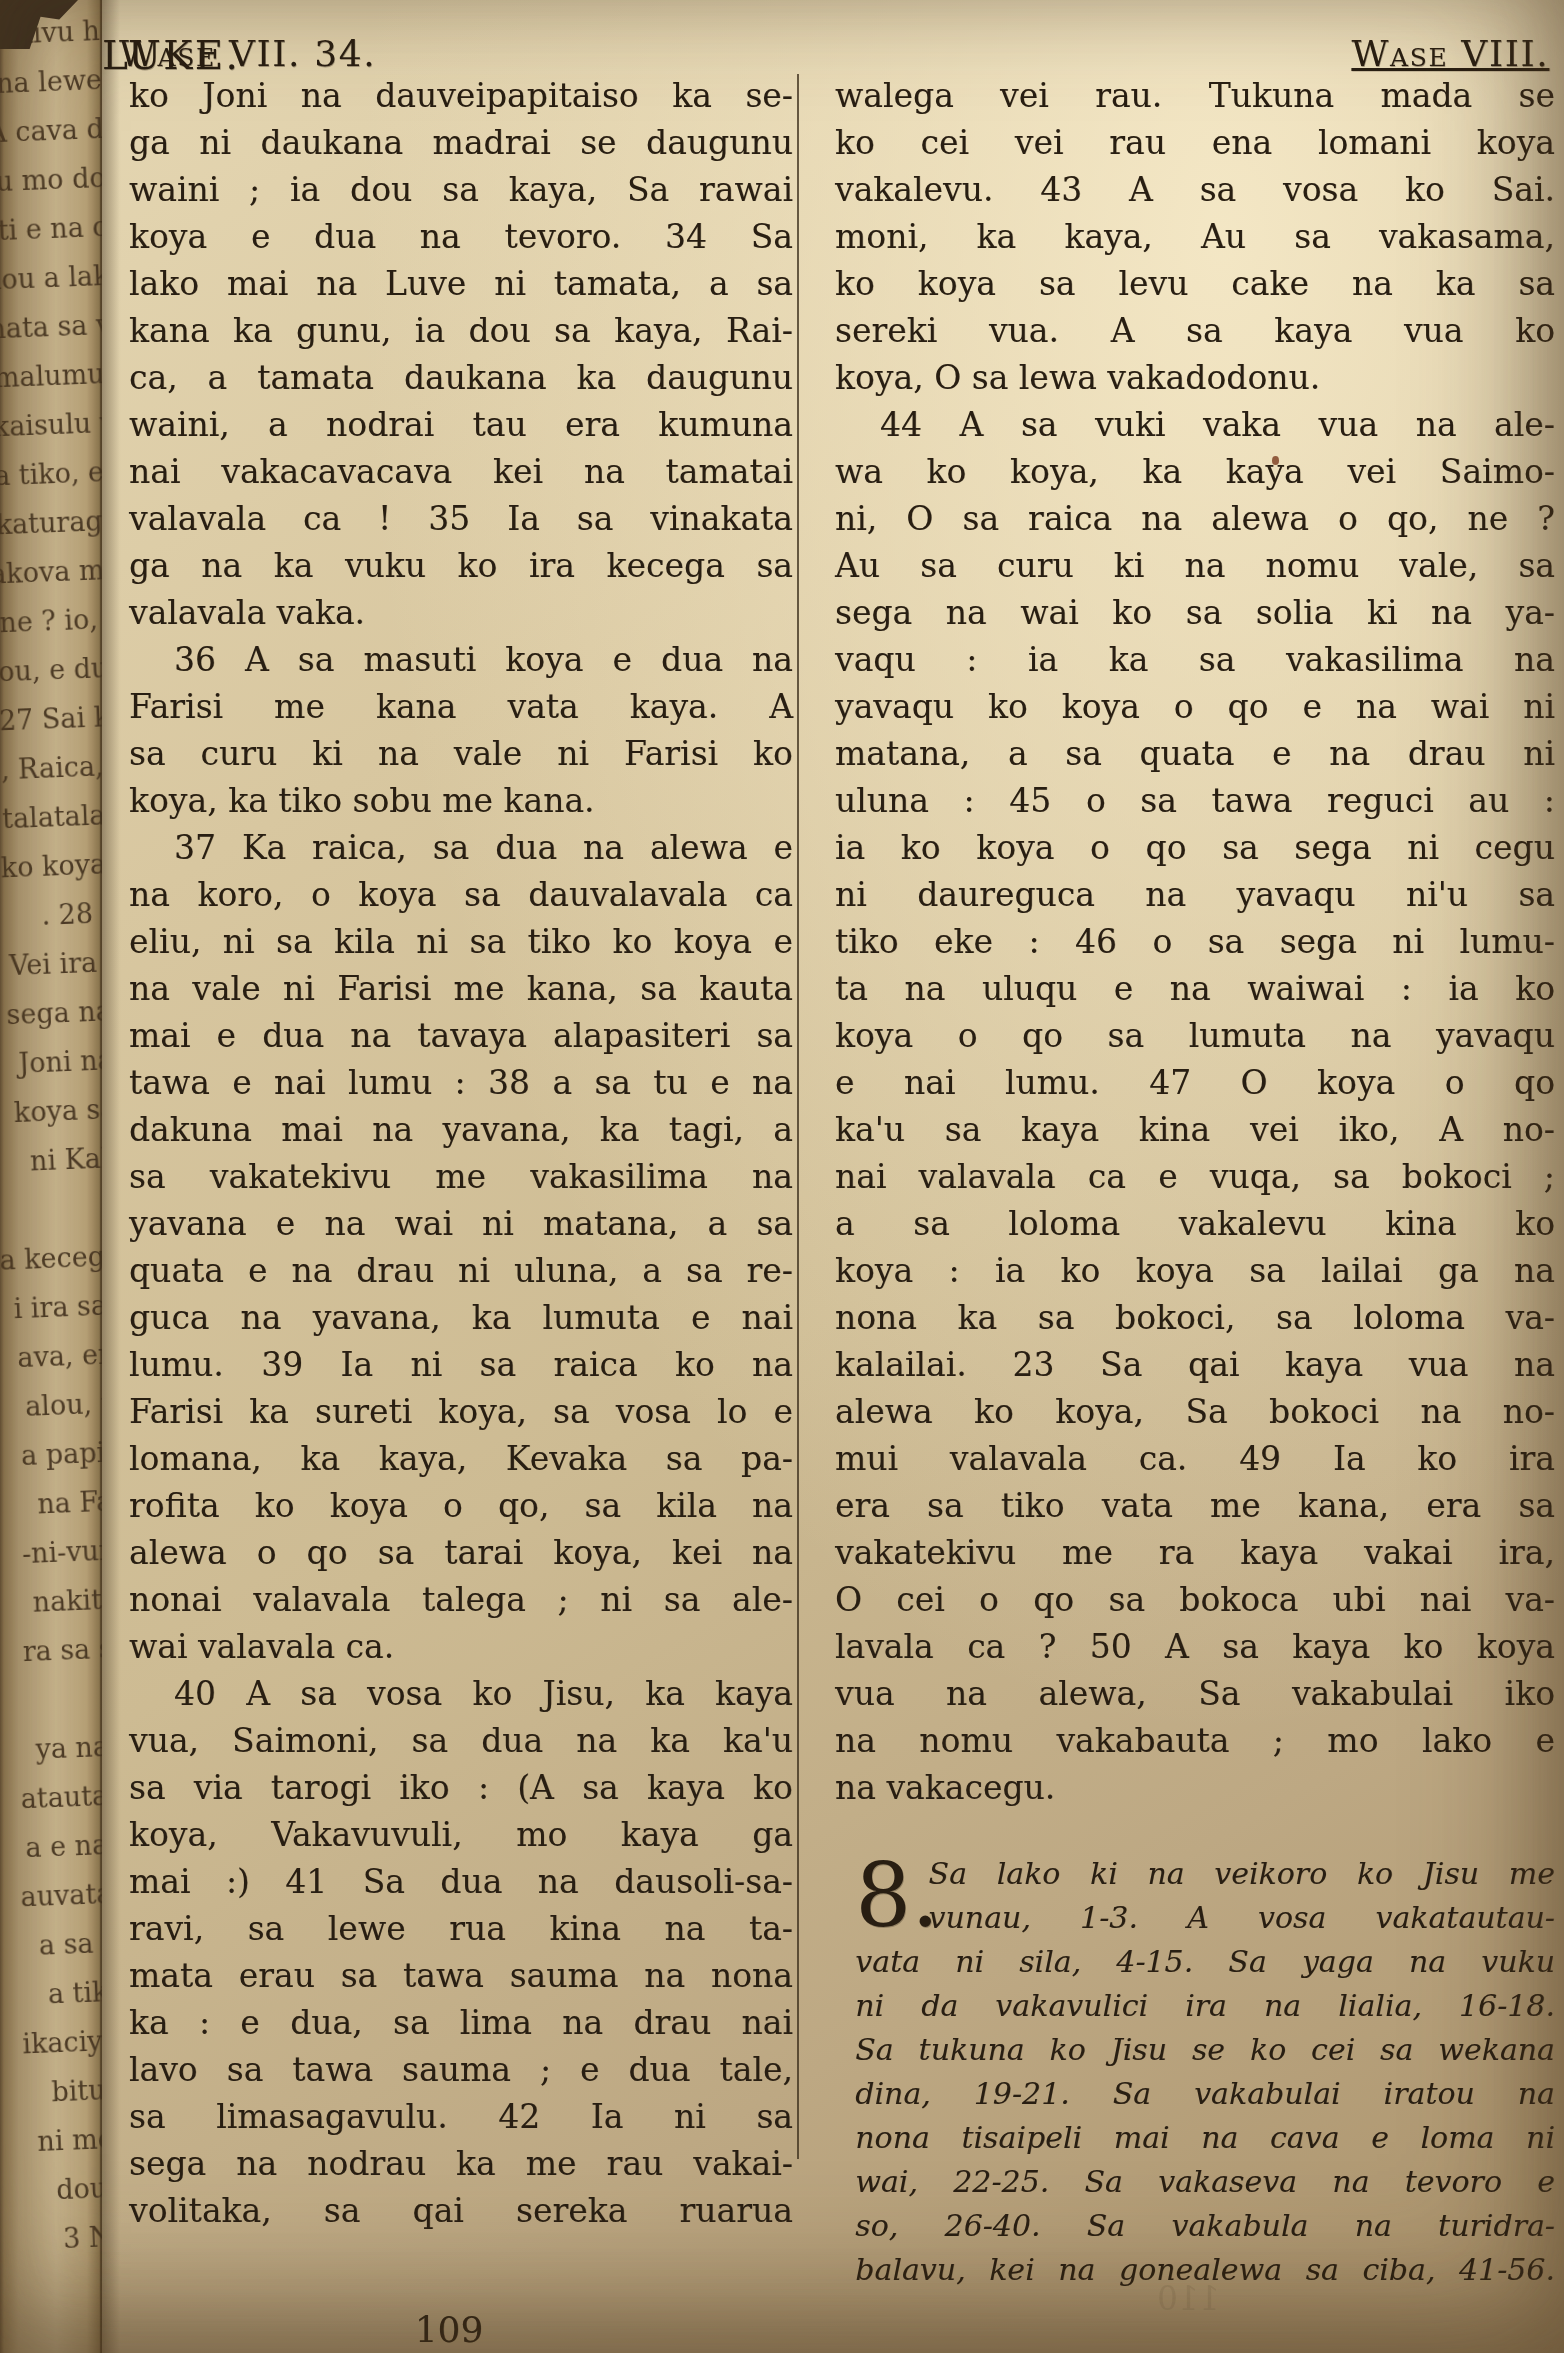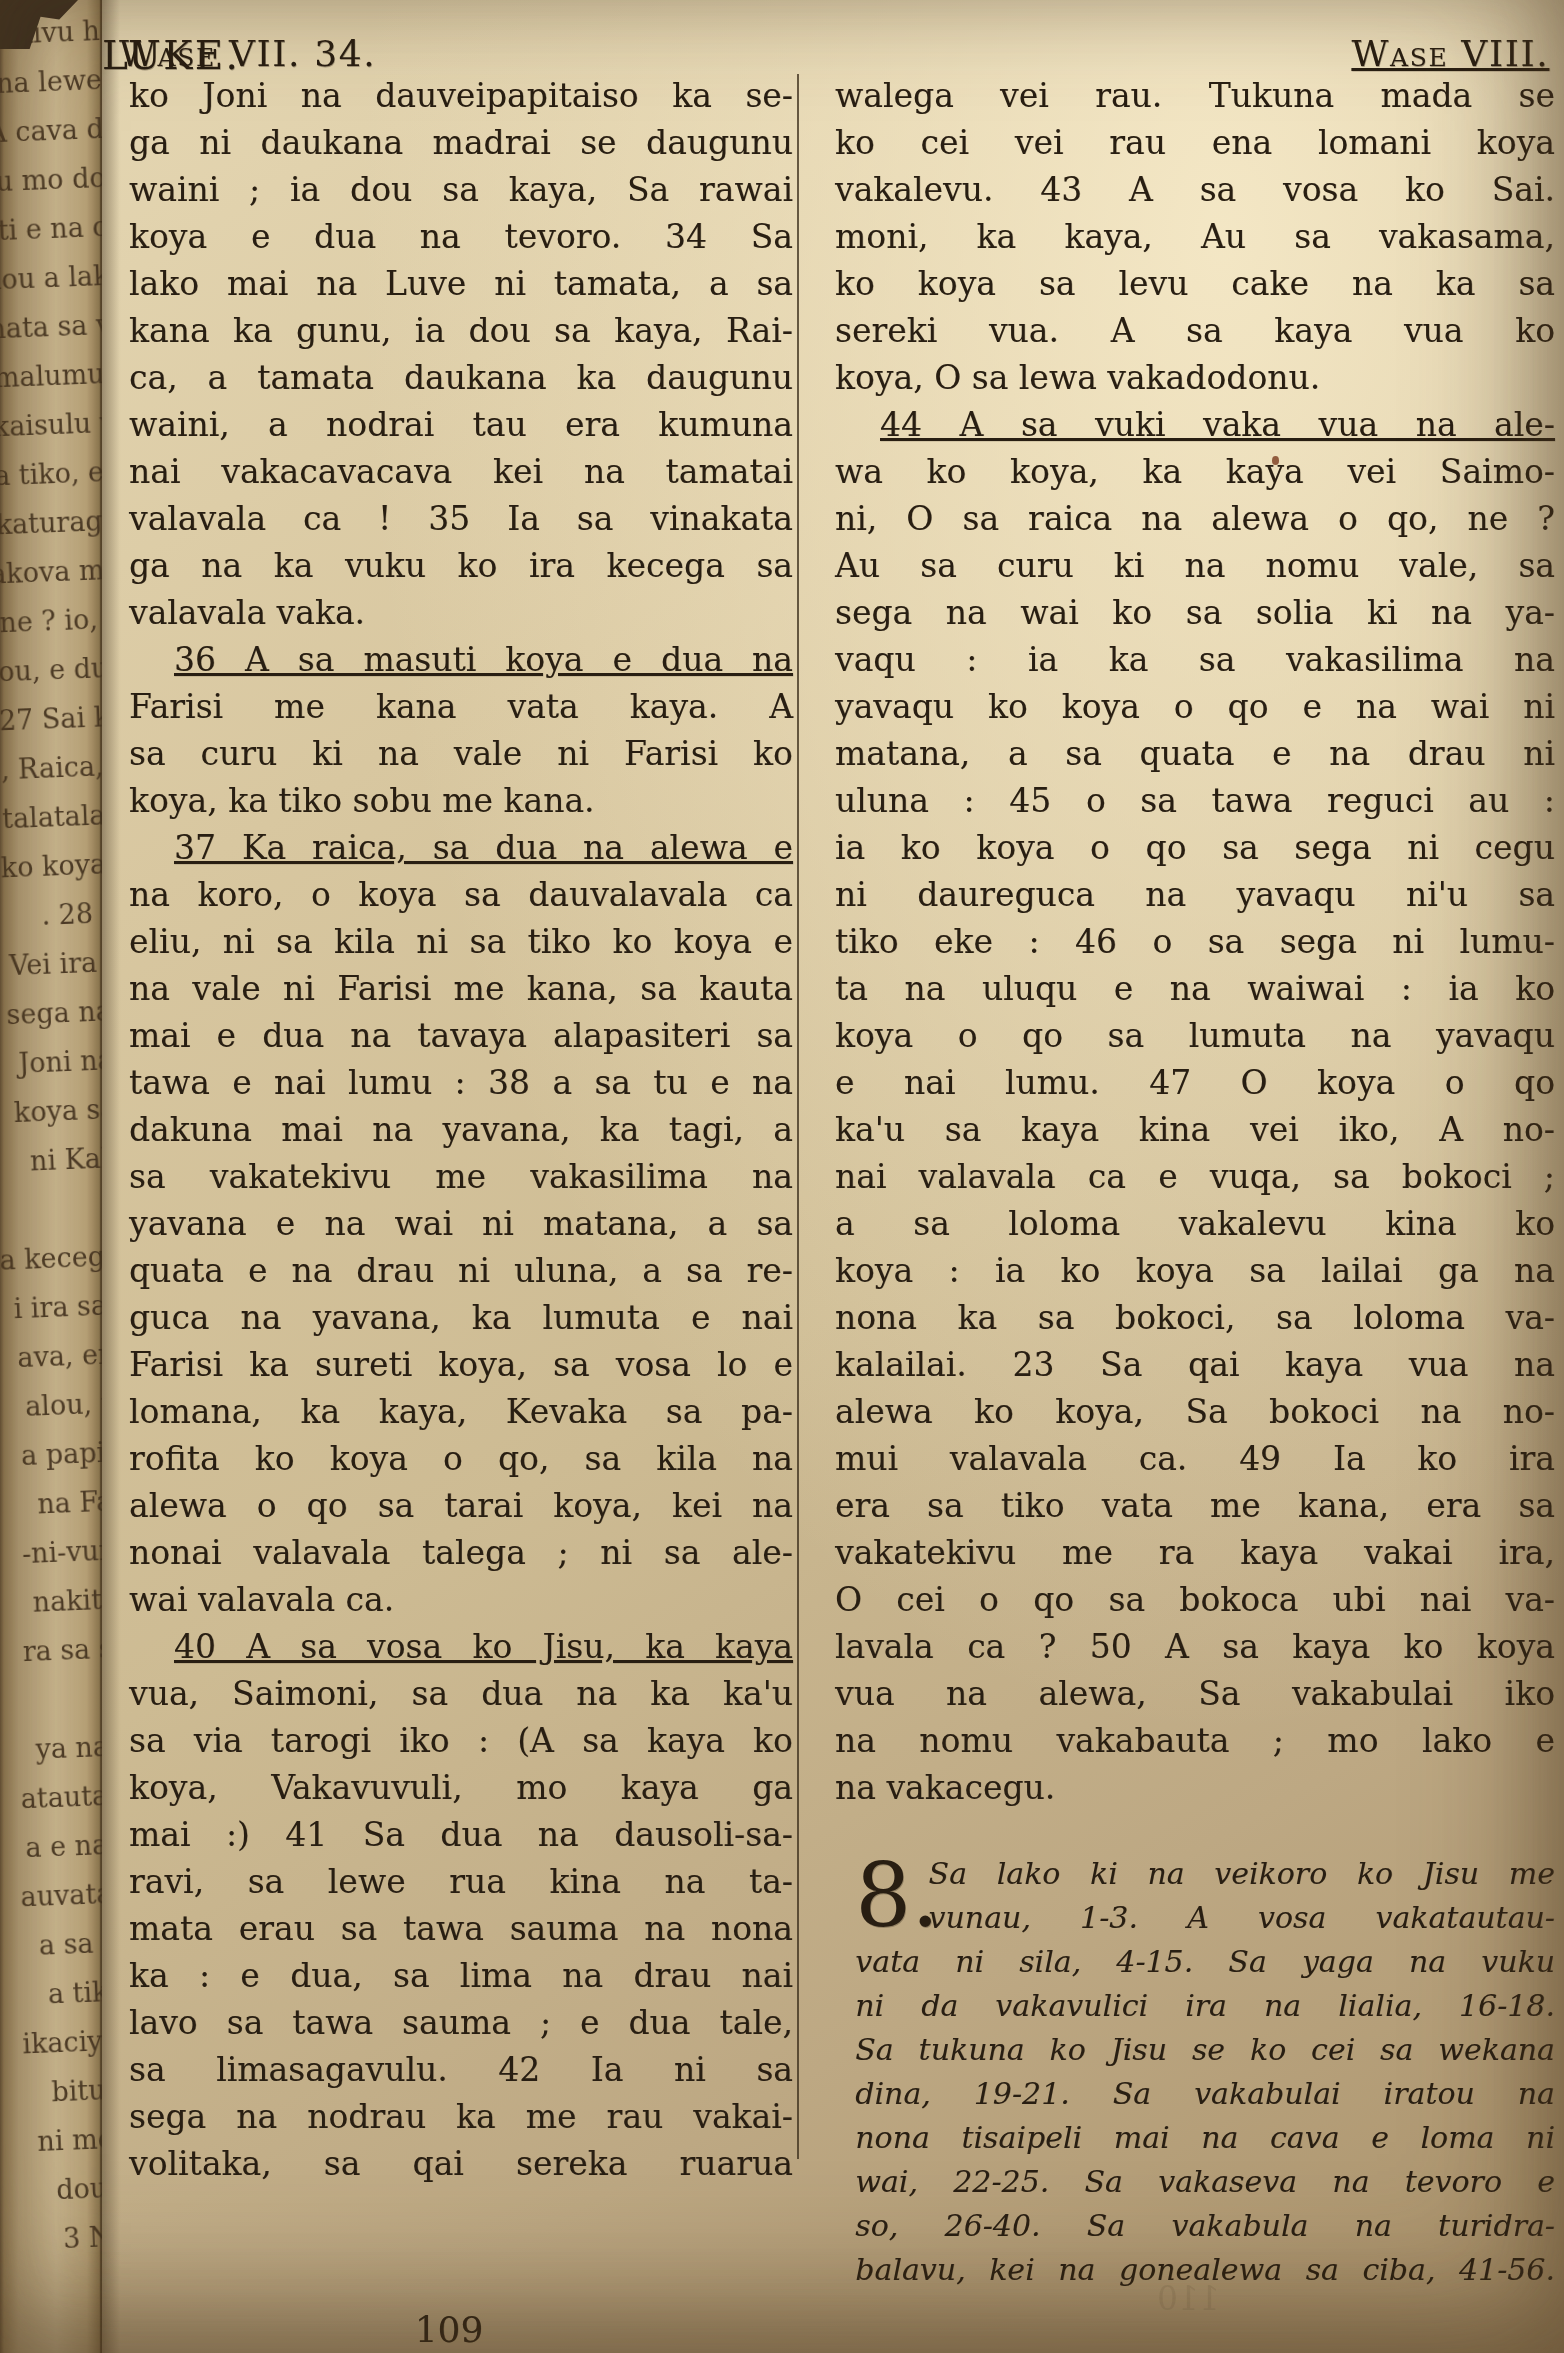--- a/index.html
+++ b/index.html
@@ -29,21 +29,21 @@
   .hdr-left{left:119px;font-size:36px;font-variant:small-caps;letter-spacing:1.6px;}
   .hdr-center{left:102px;right:23.5px;text-align:left;font-size:39px;letter-spacing:2.3px;}
   .hdr-right{right:15.6px;font-size:36px;font-variant:small-caps;letter-spacing:1.6px;text-decoration:underline;}
   
   .col{position:absolute;top:72px;z-index:5;margin-left:12px;}
   .col-left{left:117px;width:664px;}
   .col-right{left:823px;width:720px;}
   .divider{position:absolute;left:797px;top:74px;width:2.3px;height:2085px;background:#3a2c1a;opacity:.75;z-index:5;}
   .line{font-size:33px;line-height:47px;text-align:justify;text-align-last:justify;
     text-shadow:0.4px 0.4px 0 rgba(40,30,18,.3);}
-  .line.indent{padding-left:45px;text-decoration:underline;}
+  .line.indent{padding-left:45px;}
   .line.last{text-align-last:left;}
   
   .chapter{margin-top:41px;padding-left:20.3px;}
   .dropcap{float:left;width:67px;font-size:88px;line-height:75px;margin:6.3px 6.3px 0 0;
     font-style:normal;text-shadow:0.8px 0.8px 0 rgba(40,30,18,.3);}
   .iline{font-size:30px;line-height:44px;font-style:italic;text-align:justify;text-align-last:justify;
     text-shadow:0.4px 0.4px 0 rgba(40,30,18,.28);}
   
   .pagenum{position:absolute;left:117px;width:664px;top:2268px;text-align:center;font-size:36px;z-index:5;
     text-shadow:0.4px 0.4px 0 rgba(40,30,18,.3);margin-top:41px;}
@@ -137,20 +137,21 @@
       <div class="line">na koro, o koya sa dauvalavala ca</div>
       <div class="line">eliu, ni sa kila ni sa tiko ko koya e</div>
       <div class="line">na vale ni Farisi me kana, sa kauta</div>
       <div class="line">mai e dua na tavaya alapasiteri sa</div>
       <div class="line">tawa e nai lumu : 38 a sa tu e na</div>
       <div class="line">dakuna mai na yavana, ka tagi, a</div>
       <div class="line">sa vakatekivu me vakasilima na</div>
       <div class="line">yavana e na wai ni matana, a sa</div>
       <div class="line">quata e na drau ni uluna, a sa re-</div>
       <div class="line">guca na yavana, ka lumuta e nai</div>
+      <div class="line">lumu.  39 Ia ni sa raica ko na</div>
       <div class="line">Farisi ka sureti koya, sa vosa lo e</div>
       <div class="line">lomana, ka kaya, Kevaka sa pa-</div>
       <div class="line">rofita ko koya o qo, sa kila na</div>
       <div class="line">alewa o qo sa tarai koya, kei na</div>
       <div class="line">nonai valavala talega ; ni sa ale-</div>
       <div class="line last">wai valavala ca.</div>
       <div class="line indent">40 A sa vosa ko Jisu, ka kaya</div>
       <div class="line">vua, Saimoni, sa dua na ka ka'u</div>
       <div class="line">sa via tarogi iko : (A sa kaya ko</div>
       <div class="line">koya, Vakavuvuli, mo kaya ga</div>

